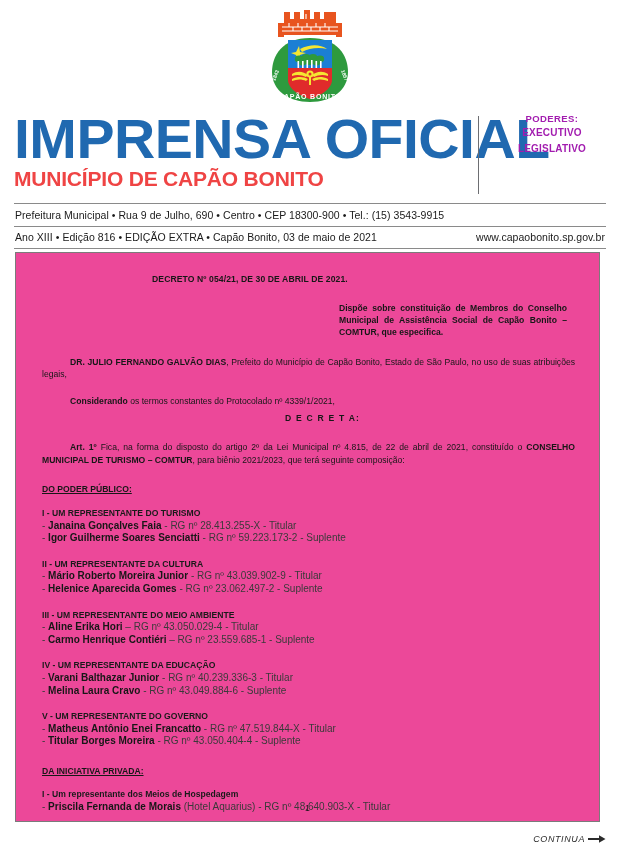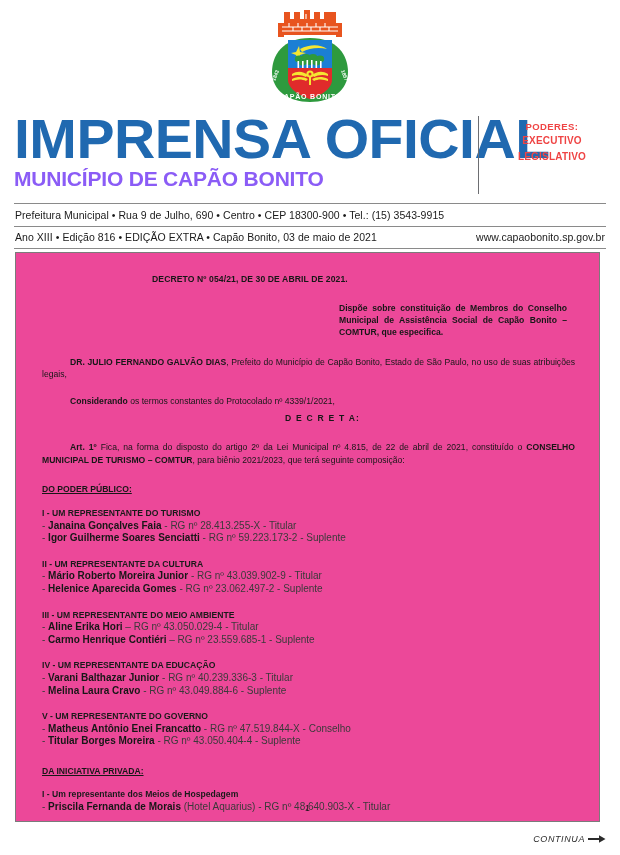--- a/index.html
+++ b/index.html
@@ -51,37 +51,37 @@
     transform: scaleX(1.02);
     transform-origin: left center;
     white-space: nowrap;
   }
   .brand-sub {
     font-family: "Liberation Sans Narrow", "Liberation Sans", sans-serif;
     font-weight: 700;
     font-size: 21px;
     line-height: 22px;
     letter-spacing: -0.2px;
-    color: #8b5cf6;
+    color: #ef4444;
     margin-top: 2px;
     white-space: nowrap;
   }
   .vdivider {
     position: absolute;
     left: 478px; top: 4px;
     width: 1px; height: 78px;
     background: #6d6e72;
   }
   .poderes {
     position: absolute;
-    left: 492px; top: 8px;
+    left: 492px; top: 0;
     width: 120px;
     text-align: center;
     font-family: "Liberation Sans Narrow", "Liberation Sans", sans-serif;
-    color: #ef4444;
+    color: #a21caf;
     font-weight: 700;
   }
   .poderes .p-label { font-size: 9.5px; letter-spacing: 0.4px; line-height: 13px; }
   .poderes .p-item { font-size: 10px; letter-spacing: 0.2px; line-height: 16px; }
 
   .rule {
     position: absolute;
     left: 14px;
     width: 592px;
     height: 1px;
@@ -344,21 +344,21 @@
     </div>
 
     <div class="grp">
       <div class="grp-title">IV - UM REPRESENTANTE DA EDUCAÇÃO</div>
       <div class="member"><span>- </span><span class="nm">Varani Balthazar Junior</span><span> - RG nº 40.239.336-3 - Titular</span></div>
       <div class="member"><span>- </span><span class="nm">Melina Laura Cravo</span><span> - RG nº 43.049.884-6 - Suplente</span></div>
     </div>
 
     <div class="grp">
       <div class="grp-title">V - UM REPRESENTANTE DO GOVERNO</div>
-      <div class="member"><span>- </span><span class="nm">Matheus Antônio Enei Francatto</span><span> - RG nº 47.519.844-X - Conselho</span></div>
+      <div class="member"><span>- </span><span class="nm">Matheus Antônio Enei Francatto</span><span> - RG nº 47.519.844-X - Titular</span></div>
       <div class="member"><span>- </span><span class="nm">Titular Borges Moreira</span><span> - RG nº 43.050.404-4 - Suplente</span></div>
     </div>
 
     <div class="p section-head">DA INICIATIVA PRIVADA:</div>
 
     <div class="grp first">
       <div class="grp-title">I - Um representante dos Meios de Hospedagem</div>
       <div class="member"><span>- </span><span class="nm">Priscila Fernanda de Morais</span><span> (Hotel Aquarius) - RG nº 48.640.903-X - Titular</span></div>
     </div>
 

